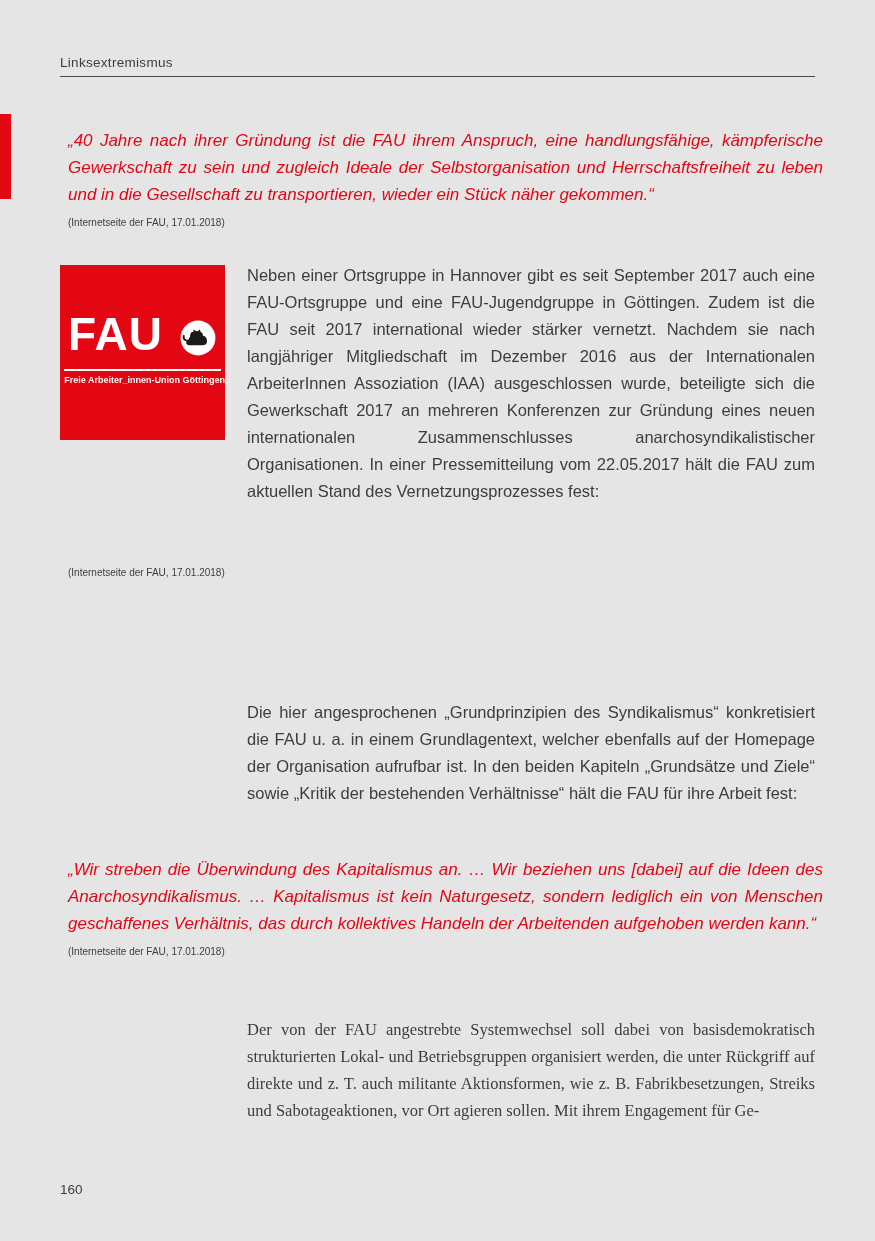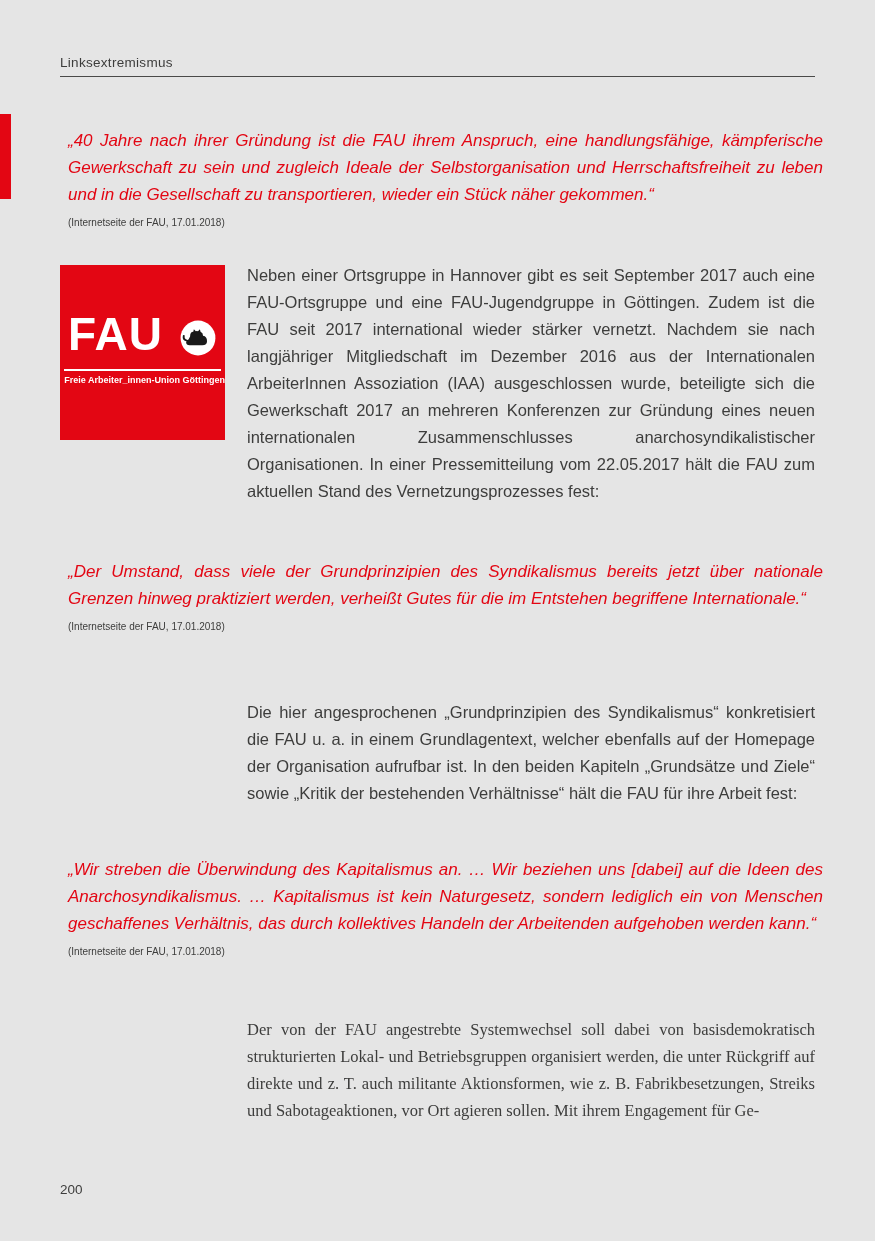--- a/index.html
+++ b/index.html
@@ -150,28 +150,27 @@
         </svg>
       </span>
     </div>
     <div class="logo-rule"></div>
     <div class="logo-caption">Freie Arbeiter_innen-Union Göttingen</div>
   </div>
 
   <p class="body-para p1">Neben einer Ortsgruppe in Hannover gibt es seit September 2017 auch eine FAU-Ortsgruppe und eine FAU-Jugendgruppe in Göttingen. Zudem ist die FAU seit 2017 international wieder stärker vernetzt. Nachdem sie nach langjähriger Mitgliedschaft im Dezember 2016 aus der Internationalen ArbeiterInnen Assoziation (IAA) ausgeschlossen wurde, beteiligte sich die Gewerkschaft 2017 an mehreren Konferenzen zur Gründung eines neuen internationalen Zusammenschlusses anarchosyndikalistischer Organisationen. In einer Pressemitteilung vom 22.05.2017 hält die FAU zum aktuellen Stand des Vernetzungsprozesses fest:</p>
 
   <div class="quote q2">
-    <p class="quote-text">„Der Umstand, dass viele der Grundprinzipien des Syndikalismus bereits jetzt über nationale Grenzen hinweg praktiziert werden, verheißt Gutes für die im Entstehen begriffene Internationale.“</p>
     <p class="quote-source">(Internetseite der FAU, 17.01.2018)</p>
   </div>
 
   <p class="body-para p2">Die hier angesprochenen „Grundprinzipien des Syndikalismus“ konkretisiert die FAU u. a. in einem Grundlagentext, welcher ebenfalls auf der Homepage der Organisation aufrufbar ist. In den beiden Kapiteln „Grundsätze und Ziele“ sowie „Kritik der bestehenden Verhältnisse“ hält die FAU für ihre Arbeit fest:</p>
 
   <div class="quote q3">
     <p class="quote-text">„Wir streben die Überwindung des Kapitalismus an. … Wir beziehen uns [dabei] auf die Ideen des Anarchosyndikalismus. … Kapitalismus ist kein Naturgesetz, sondern lediglich ein von Menschen geschaffenes Verhältnis, das durch kollektives Handeln der Arbeitenden aufgehoben werden kann.“</p>
     <p class="quote-source">(Internetseite der FAU, 17.01.2018)</p>
   </div>
 
   <p class="body-para p3">Der von der FAU angestrebte Systemwechsel soll dabei von basisdemokratisch strukturierten Lokal- und Betriebsgruppen organisiert werden, die unter Rückgriff auf direkte und z. T. auch militante Aktionsformen, wie z. B. Fabrikbesetzungen, Streiks und Sabotageaktionen, vor Ort agieren sollen. Mit ihrem Engagement für Ge-</p>
 
-  <div class="page-number">200</div>
+  <div class="page-number">160</div>
 
 </div>
 
 </body></html>

